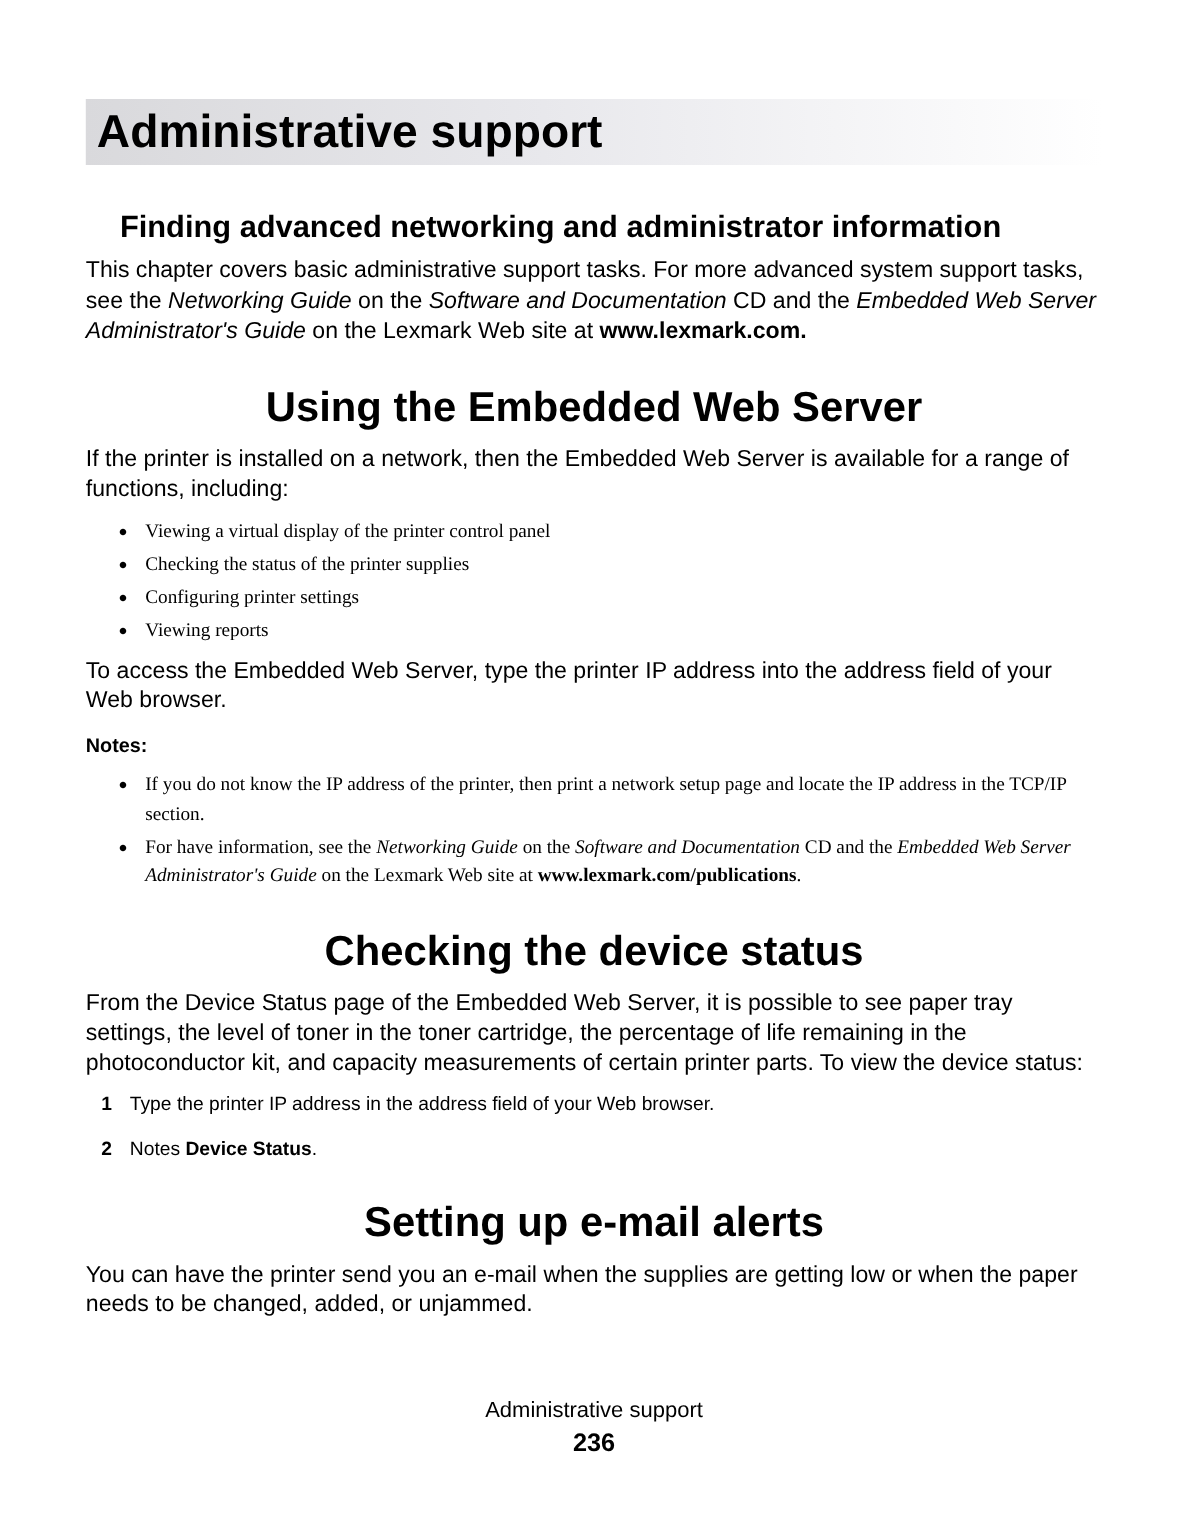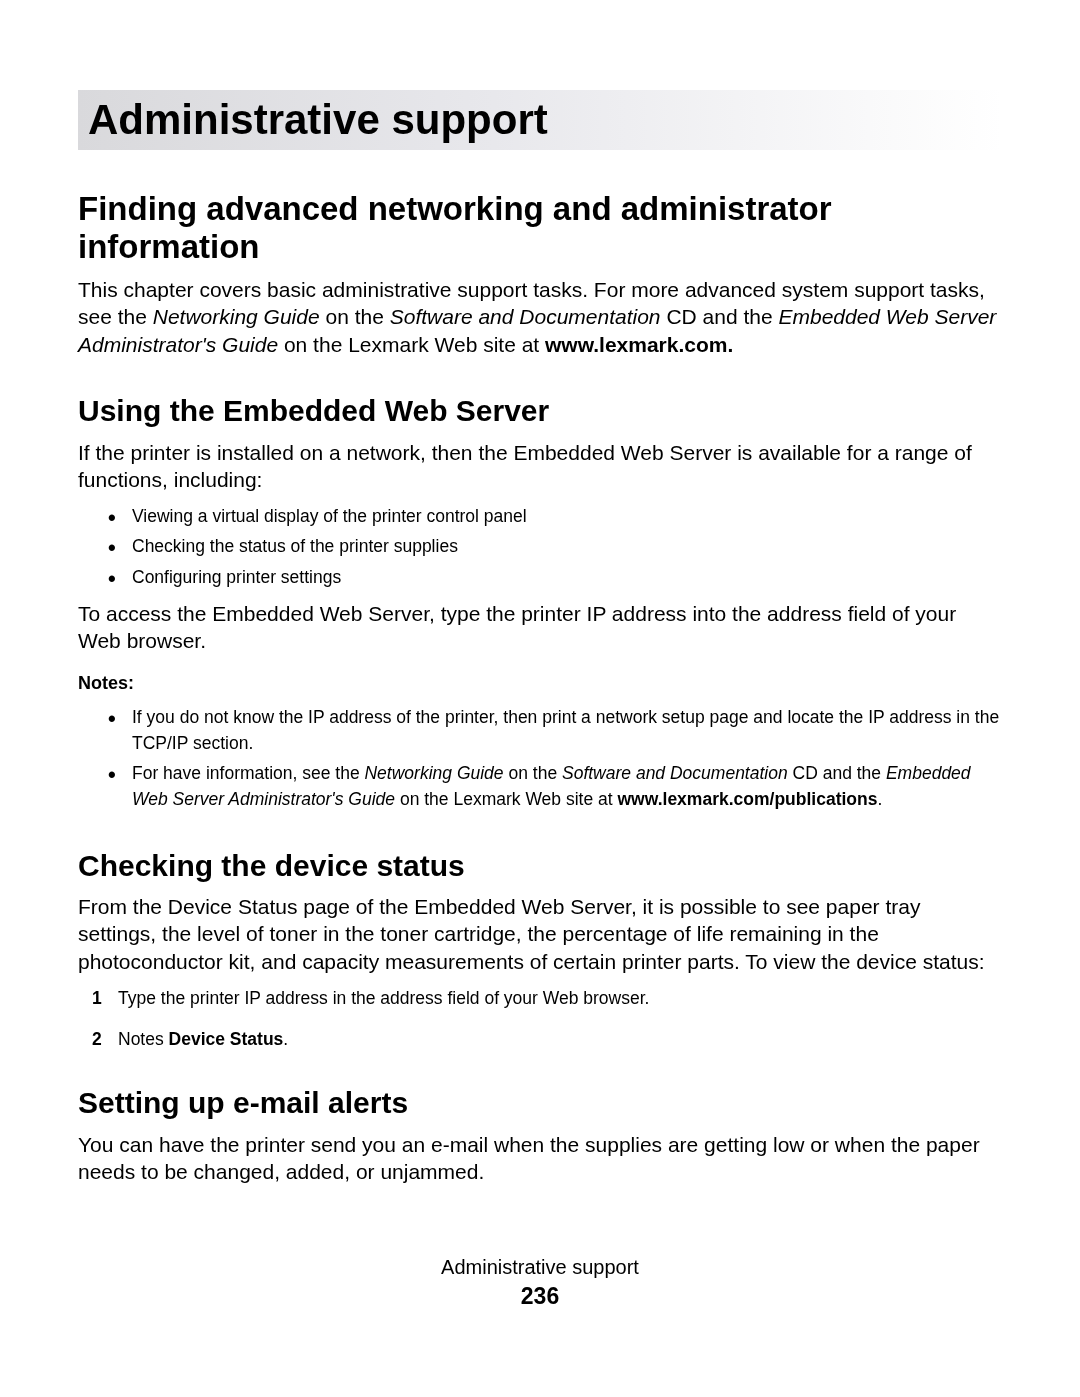--- a/index.html
+++ b/index.html
@@ -17,31 +17,33 @@
     }
     .chapter-title {
       font-size: 42px;
       font-weight: 700;
       background: linear-gradient(to right, #d9d9dc 0%, #e8e8ec 45%, #ffffff 100%);
       padding: 6px 10px 6px 10px;
       margin-bottom: 40px;
       line-height: 1.15;
     }
     .section-title {
-      font-size: 33px;
+      font-size: 28px;
       font-weight: 700;
       margin-bottom: 10px;
       line-height: 1.15;
+      margin-left: 31px;
     }
     .sub-title {
-      font-size: 30px;
+      font-size: 38px;
       font-weight: 700;
       margin-top: 36px;
       margin-bottom: 10px;
       line-height: 1.15;
+      text-align: center;
     }
     p.body {
       font-size: 21px;
       line-height: 1.3;
       margin-bottom: 10px;
     }
     .italic {
       font-style: italic;
     }
     .bold {
@@ -50,20 +52,21 @@
     ul.bullets {
       list-style: none;
       margin: 6px 0 10px 30px;
     }
     ul.bullets > li {
       font-size: 17.5px;
       line-height: 1.5;
       position: relative;
       padding-left: 24px;
       margin-bottom: 4px;
+      font-family: Liberation Serif, serif;
     }
     ul.bullets > li::before {
       content: "•";
       position: absolute;
       left: 0;
       top: -2px;
       font-size: 22px;
       font-weight: 900;
     }
     .notes-label {
@@ -120,20 +123,21 @@
 <p class="body">
   <span>This chapter covers basic administrative support tasks. For more advanced system support tasks, see the </span><span class="italic">Networking Guide</span><span> on the </span><span class="italic">Software and Documentation</span><span> CD and the </span><span class="italic">Embedded Web Server Administrator's Guide</span><span> on the Lexmark Web site at </span><span class="bold">www.lexmark.com.</span><span></span>
 </p>
 
 <h2 class="sub-title">Using the Embedded Web Server</h2>
 <p class="body">If the printer is installed on a network, then the Embedded Web Server is available for a range of functions, including:</p>
 <ul class="bullets">
   <li>Viewing a virtual display of the printer control panel</li>
   <li>Checking the status of the printer supplies</li>
   <li>Configuring printer settings</li>
+  <li>Viewing reports</li>
 </ul>
 <p class="body">To access the Embedded Web Server, type the printer IP address into the address field of your Web browser.</p>
 <p class="notes-label">Notes:</p>
 <ul class="bullets">
   <li>If you do not know the IP address of the printer, then print a network setup page and locate the IP address in the TCP/IP section.</li>
   <li>
     <span>For have information, see the </span><span class="italic">Networking Guide</span><span> on the </span><span class="italic">Software and Documentation</span><span> CD and the </span><span class="italic">Embedded Web Server Administrator's Guide</span><span> on the Lexmark Web site at </span><span class="bold">www.lexmark.com/publications</span><span>.</span>
   </li>
 </ul>
 

